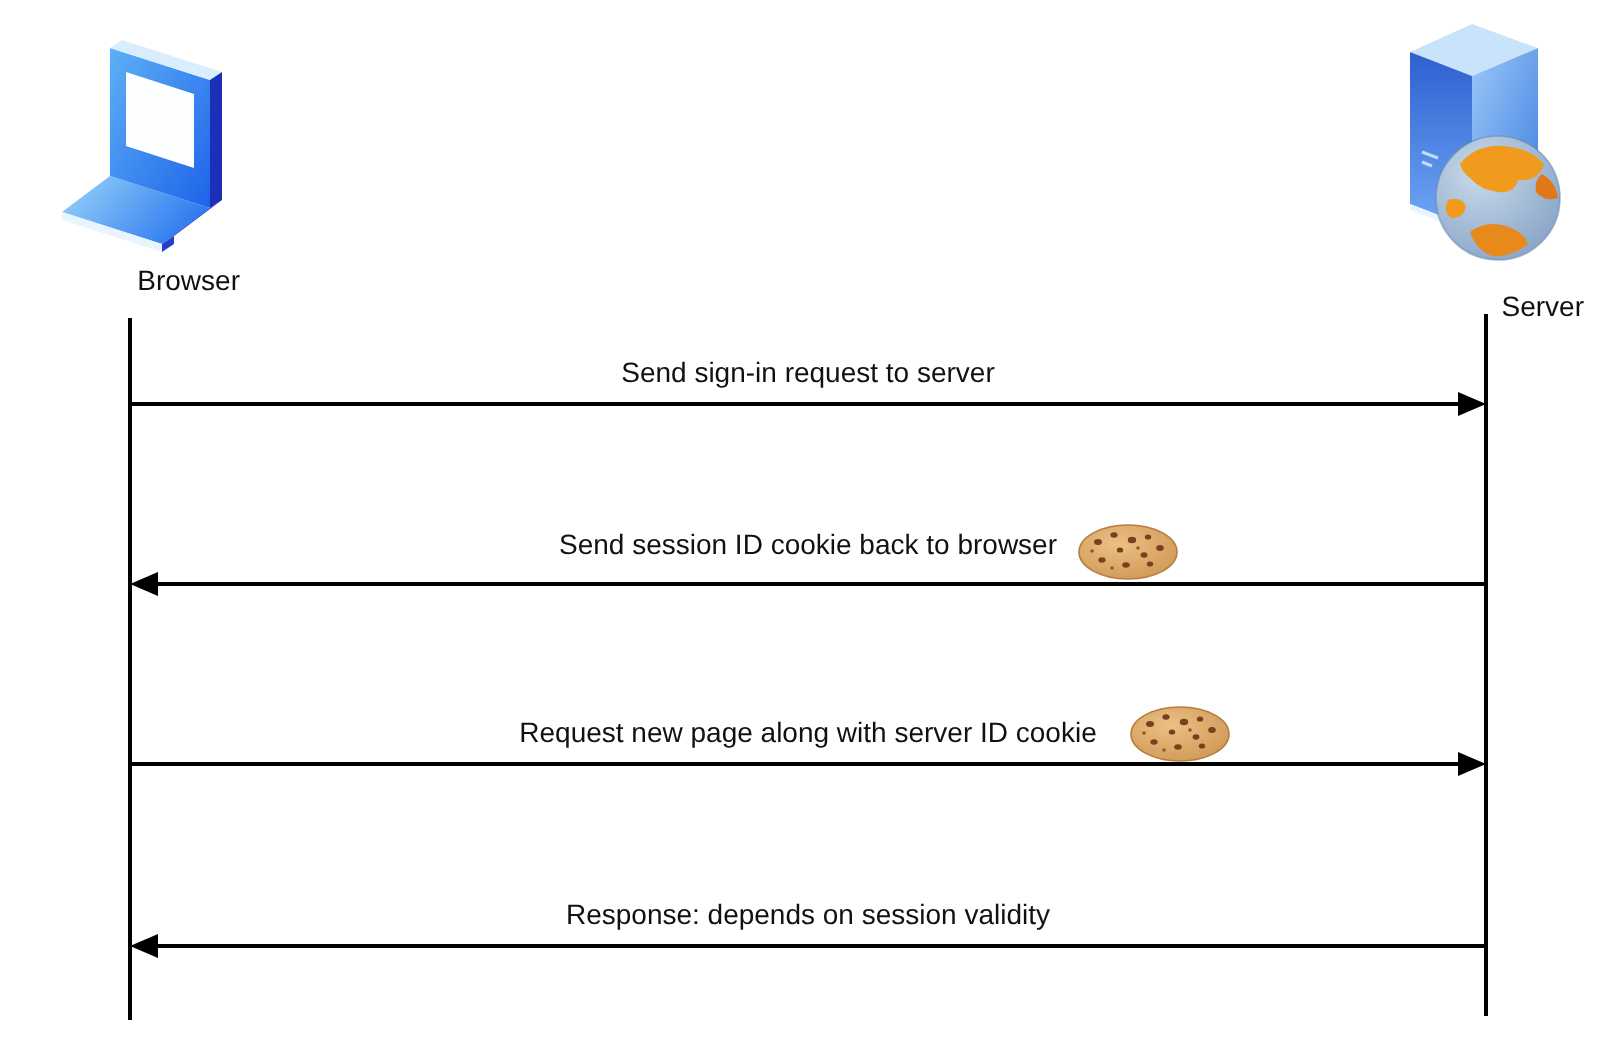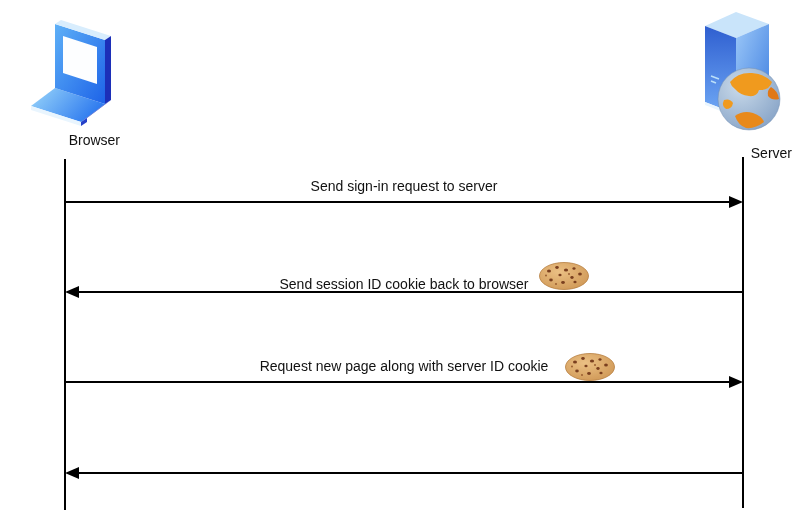--- a/index.html
+++ b/index.html
@@ -11,21 +11,21 @@
   #browser-icon{left:25px;top:12px;}
   #server-icon{left:697px;top:8px;}
   .actor-label{position:absolute;font-size:14px;text-align:right;}
   #browser-label{left:24px;top:132px;width:96px;}
   #server-label{left:697px;top:145px;width:95px;}
   .lifeline{position:absolute;width:2px;background:#000;}
   #browser-lifeline{left:64px;top:159px;height:351px;}
   #server-lifeline{left:742px;top:157px;height:351px;}
   .msg-label{position:absolute;left:65px;width:678px;text-align:center;font-size:14px;}
   #msg-label-1{top:178px;}
-  #msg-label-2{top:276px;}
+  #msg-label-2{top:264px;}
   #msg-label-3{top:358px;}
   #msg-label-4{top:449px;}
   .line{position:absolute;height:2px;background:#000;}
   #line-1{left:66px;top:201px;width:663px;}
   #line-2{left:79px;top:291px;width:663px;}
   #line-3{left:66px;top:381px;width:663px;}
   #line-4{left:79px;top:472px;width:663px;}
   .head-right{position:absolute;width:0;height:0;
     border-top:6px solid transparent;border-bottom:6px solid transparent;border-left:14px solid #000;}
   .head-left{position:absolute;width:0;height:0;
@@ -153,16 +153,17 @@
     </g>
     <g fill="#93562B">
       <circle cx="8" cy="14.5" r="0.9"></circle>
         <circle cx="31" cy="13" r="0.9"></circle>
         <circle cx="18" cy="23" r="0.9"></circle>
     </g>
   </svg>
   <div id="line-3" class="line"></div>
   <div id="head-3" class="head-right"></div>
 
+  <div id="msg-label-4" class="msg-label">Response: depends on session validity</div>
   <div id="line-4" class="line"></div>
   <div id="head-4" class="head-left"></div>
 
 </div>
 
 </body></html>

